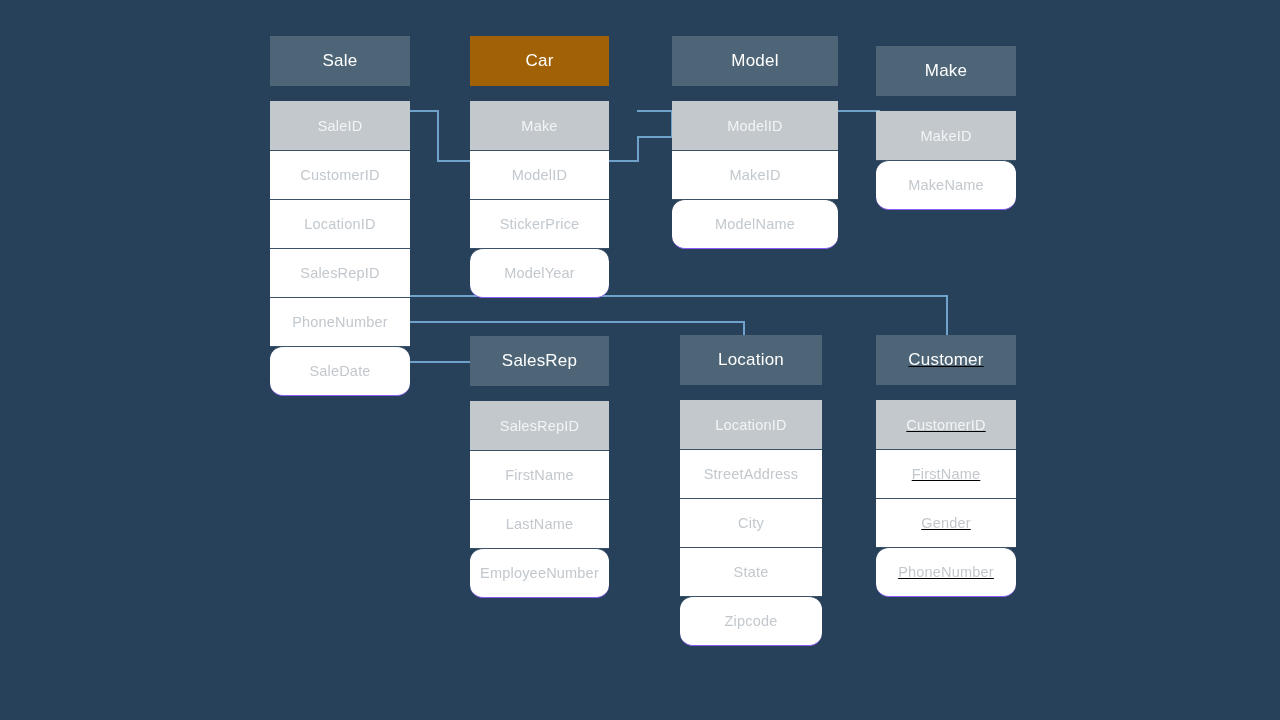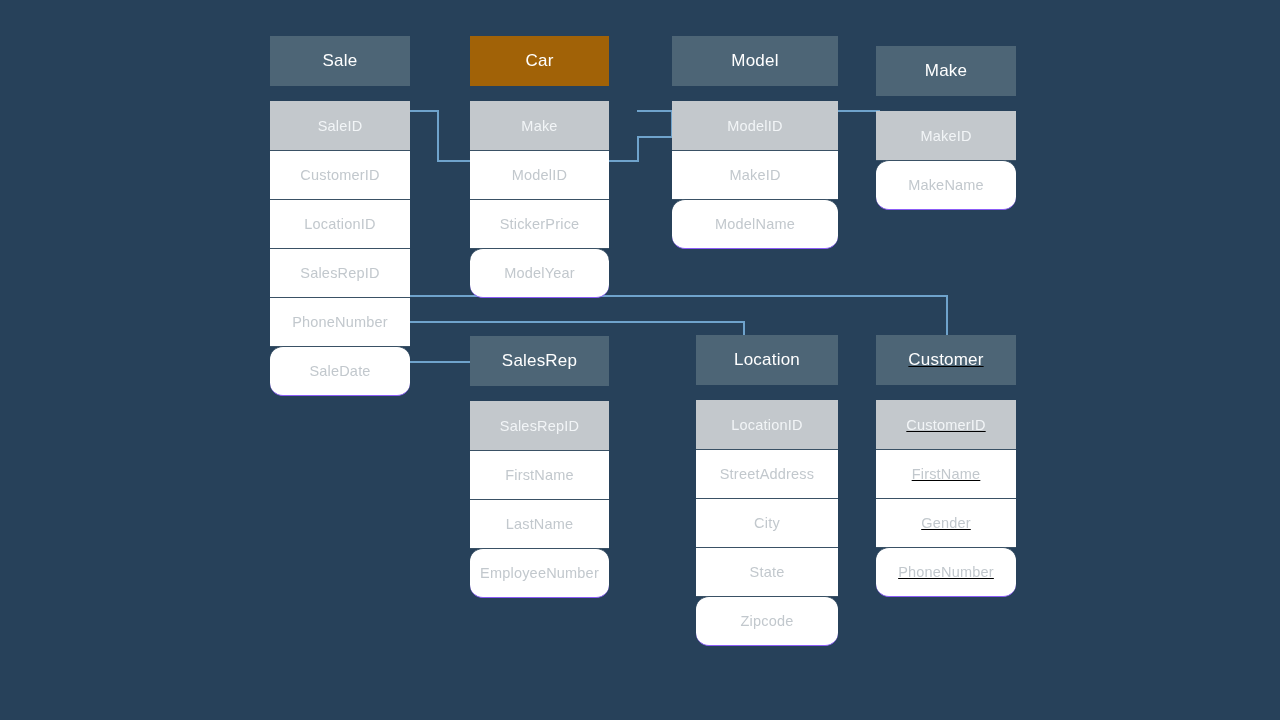--- a/index.html
+++ b/index.html
@@ -110,21 +110,21 @@
         <div class="tbl-row pk">MakeID</div>
         <div class="tbl-row last">MakeName</div>
       </div>
       <div class="erd-table" style="left: 470px; top: 336px; width: 139px;">
         <div class="tbl-header" style="background: rgb(77, 101, 118);">SalesRep</div>
         <div class="tbl-row pk">SalesRepID</div>
         <div class="tbl-row">FirstName</div>
         <div class="tbl-row">LastName</div>
         <div class="tbl-row last">EmployeeNumber</div>
       </div>
-      <div class="erd-table" style="left: 696px; top: 335px; width: 142px;">
+      <div class="erd-table" style="left: 680px; top: 335px; width: 142px;">
         <div class="tbl-header" style="background: rgb(77, 101, 118);">Location</div>
         <div class="tbl-row pk">LocationID</div>
         <div class="tbl-row">StreetAddress</div>
         <div class="tbl-row">City</div>
         <div class="tbl-row">State</div>
         <div class="tbl-row last">Zipcode</div>
       </div>
       <div class="erd-table" style="left: 876px; top: 335px; width: 140px; text-decoration: underline;">
         <div class="tbl-header" style="background: rgb(77, 101, 118);">Customer</div>
         <div class="tbl-row pk">CustomerID</div>

